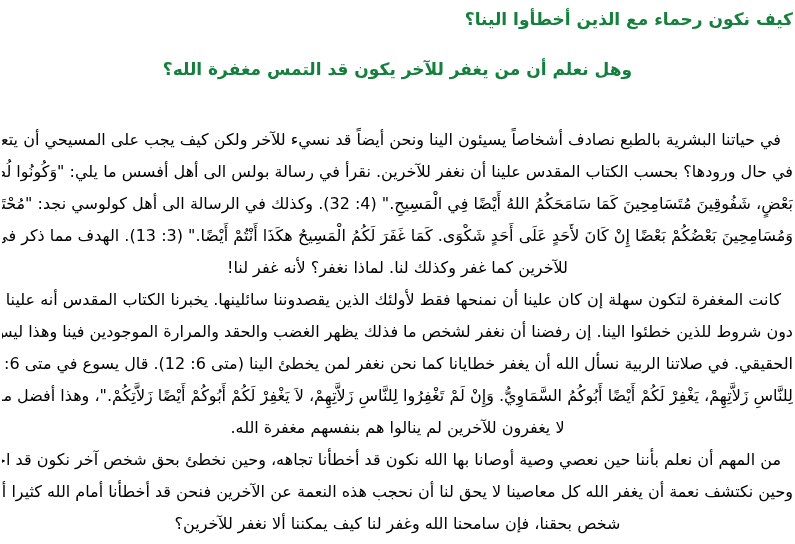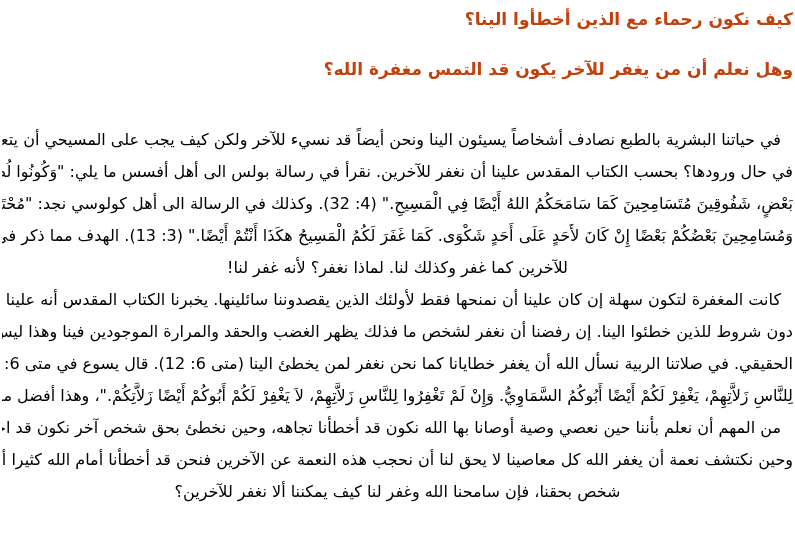--- a/index.html
+++ b/index.html
@@ -13,29 +13,30 @@
     overflow: hidden;
     direction: rtl;
     font-family: "DejaVu Sans", sans-serif;
   }
   .page {
     width: 791px;
     height: 536px;
     padding: 8px 2px 0 2px;
   }
   .heading {
-    color: #c2410c;
+    color: #15803d;
     font-weight: bold;
     font-size: 17px;
     line-height: 22px;
     text-align: right;
     white-space: nowrap;
   }
   .heading.second {
     margin-top: 28px;
+    text-align: center;
   }
   .article {
     margin-top: 44px;
     color: #000000;
   }
   .paragraph {
     margin: 0;
     padding: 0;
   }
   .line {
@@ -69,20 +70,21 @@
         <div class="line justify">في حال ورودها؟ بحسب الكتاب المقدس علينا أن نغفر للآخرين. نقرأ في رسالة بولس الى أهل أفسس ما يلي: "وَكُونُوا لُطَفَاءَ بَعْضُكُمْ نَحْوَ</div>
         <div class="line justify">بَعْضٍ، شَفُوقِينَ مُتَسَامِحِينَ كَمَا سَامَحَكُمُ اللهُ أَيْضًا فِي الْمَسِيحِ." (4: 32). وكذلك في الرسالة الى أهل كولوسي نجد: "مُحْتَمِلِينَ بَعْضُكُمْ بَعْضًا،</div>
         <div class="line justify">وَمُسَامِحِينَ بَعْضُكُمْ بَعْضًا إِنْ كَانَ لأَحَدٍ عَلَى أَحَدٍ شَكْوَى. كَمَا غَفَرَ لَكُمُ الْمَسِيحُ هكَذَا أَنْتُمْ أَيْضًا." (3: 13). الهدف مما ذكر في الآيتين هو أن نغفر</div>
         <div class="line center">للآخرين كما غفر وكذلك لنا. لماذا نغفر؟ لأنه غفر لنا!</div>
       </div>
       <div class="paragraph">
         <div class="line justify indent">كانت المغفرة لتكون سهلة إن كان علينا أن نمنحها فقط لأولئك الذين يقصدوننا سائلينها. يخبرنا الكتاب المقدس أنه علينا أن نغفر للآخرين من</div>
         <div class="line justify">دون شروط للذين خطئوا الينا. إن رفضنا أن نغفر لشخص ما فذلك يظهر الغضب والحقد والمرارة الموجودين فينا وهذا ليس من شيم المسيحي</div>
         <div class="line justify">الحقيقي. في صلاتنا الربية نسأل الله أن يغفر خطايانا كما نحن نغفر لمن يخطئ الينا (متى 6: 12). قال يسوع في متى 6: 14-15 "فَإِنَّهُ إِنْ غَفَرْتُمْ</div>
         <div class="line justify">لِلنَّاسِ زَلاَّتِهِمْ، يَغْفِرْ لَكُمْ أَيْضًا أَبُوكُمُ السَّمَاوِيُّ. وَإِنْ لَمْ تَغْفِرُوا لِلنَّاسِ زَلاَّتِهِمْ، لاَ يَغْفِرْ لَكُمْ أَبُوكُمْ أَيْضًا زَلاَّتِكُمْ."، وهذا أفضل ما قيل لنفهم أن الذين</div>
+        <div class="line center">لا يغفرون للآخرين لم ينالوا هم بنفسهم مغفرة الله.</div>
       </div>
       <div class="paragraph">
         <div class="line justify indent">من المهم أن نعلم بأننا حين نعصي وصية أوصانا بها الله نكون قد أخطأنا تجاهه، وحين نخطئ بحق شخص آخر نكون قد اخطأنا أمام الله أيضًا،</div>
         <div class="line justify">وحين نكتشف نعمة أن يغفر الله كل معاصينا لا يحق لنا أن نحجب هذه النعمة عن الآخرين فنحن قد أخطأنا أمام الله كثيرا أكثر مما قد يخطئ أي</div>
         <div class="line center">شخص بحقنا، فإن سامحنا الله وغفر لنا كيف يمكننا ألا نغفر للآخرين؟</div>
       </div>
     </div>
 </div>
 
 </body></html>

